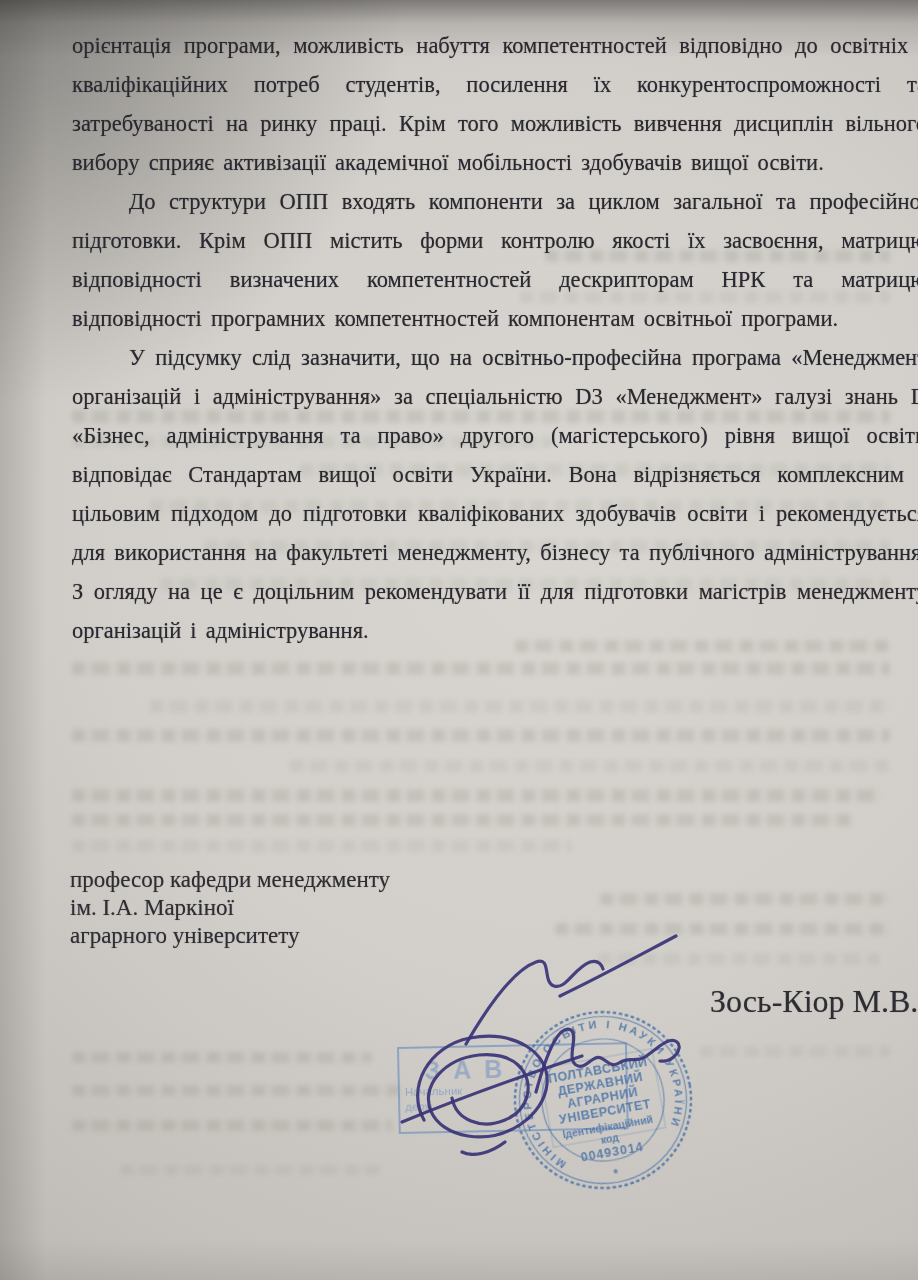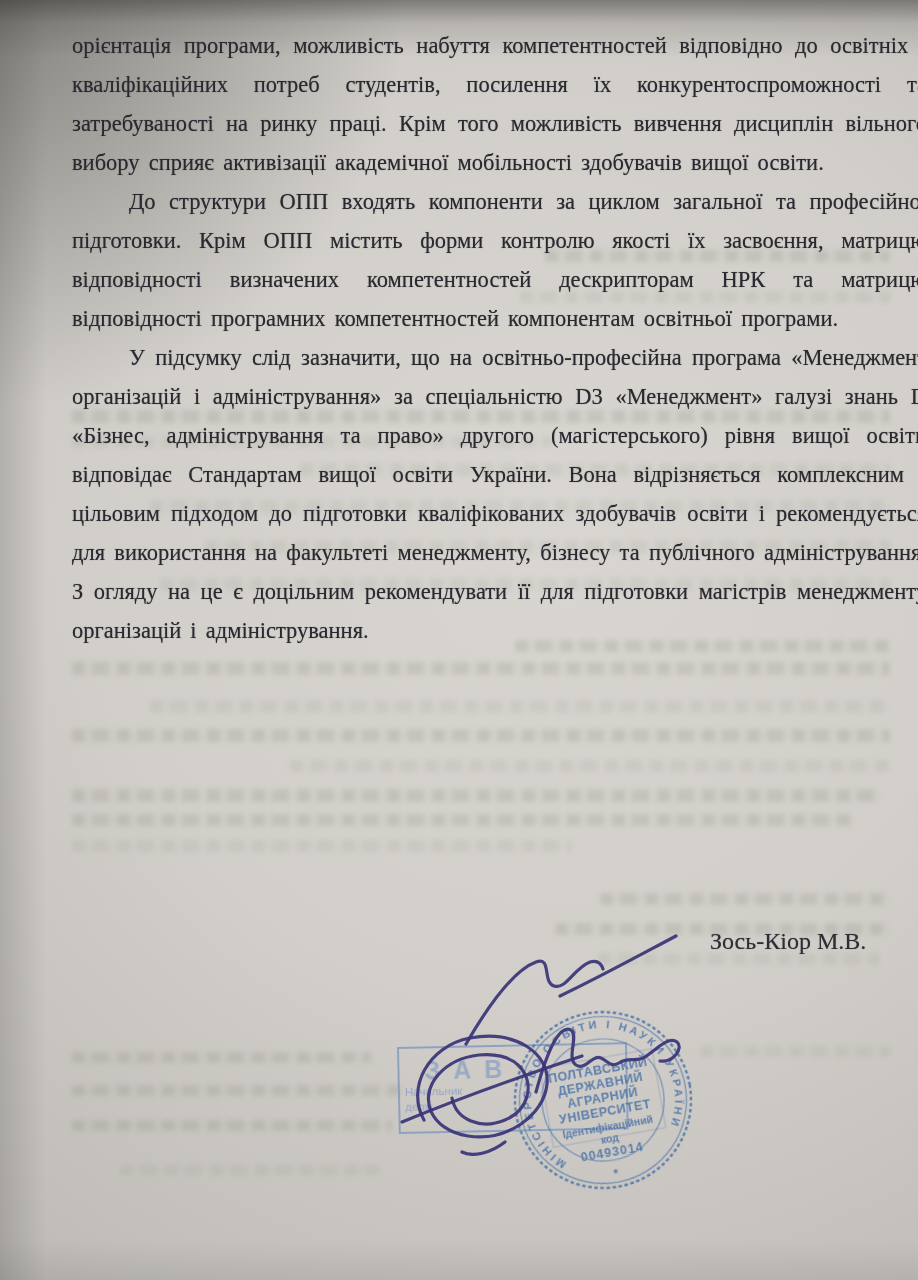--- a/index.html
+++ b/index.html
@@ -19,21 +19,21 @@
     background:linear-gradient(0deg, rgba(58,56,53,.10), rgba(58,56,53,0));}
 
   .doc{position:absolute;left:72px;right:26px;top:26px;color:#2a2930;
     font-size:22.5px;line-height:39px;text-align:justify;word-spacing:3.5px;
     text-shadow:0 0 1px rgba(42,41,48,.55);}
   .para{margin:0;}
   .para.indent{text-indent:57px;}
 
   .closing{position:absolute;left:70px;top:866px;font-size:23px;line-height:28px;
     color:#2e2d33;text-shadow:0 0 1px rgba(46,45,51,.5);}
-  .signer{position:absolute;left:710px;top:928px;font-size:24px;color:#2e2d33;
+  .signer{position:absolute;left:710px;top:983px;font-size:32px;color:#2e2d33;
     text-shadow:0 0 1px rgba(46,45,51,.5);}
 
   .ghost{position:absolute;border-radius:3px;filter:blur(2.6px);opacity:.34;
     background:repeating-linear-gradient(90deg,
       rgba(116,122,102,.55) 0px, rgba(116,122,102,.55) 13px,
       rgba(116,122,102,.10) 13px, rgba(116,122,102,.10) 20px,
       rgba(116,122,102,.50) 20px, rgba(116,122,102,.50) 37px,
       rgba(116,122,102,.08) 37px, rgba(116,122,102,.08) 45px);}
   .ghost.faint{opacity:.20;}
 
@@ -90,20 +90,23 @@
   <div class="ghost" style="left:72px;top:1120px;width:320px;height:11px"></div>
   <div class="ghost faint" style="left:120px;top:1165px;width:260px;height:10px"></div>
 
   <main class="doc">
     <p class="para">орієнтація програми, можливість набуття компетентностей відповідно до освітніх і кваліфікаційних потреб студентів, посилення їх конкурентоспроможності та затребуваності на ринку праці. Крім того можливість вивчення дисциплін вільного вибору сприяє активізації академічної мобільності здобувачів вищої освіти.</p>
     <p class="para indent">До структури ОПП входять компоненти за циклом загальної та професійної підготовки. Крім ОПП містить форми контролю якості їх засвоєння, матрицю відповідності визначених компетентностей дескрипторам НРК та матрицю відповідності програмних компетентностей компонентам освітньої програми.</p>
     <p class="para indent">У підсумку слід зазначити, що на освітньо-професійна програма «Менеджмент організацій і адміністрування» за спеціальністю D3 «Менеджмент» галузі знань D «Бізнес, адміністрування та право» другого (магістерського) рівня вищої освіти відповідає Стандартам вищої освіти України. Вона відрізняється комплексним і цільовим підходом до підготовки кваліфікованих здобувачів освіти і рекомендується для використання на факультеті менеджменту, бізнесу та публічного адміністрування. З огляду на це є доцільним рекомендувати її для підготовки магістрів менеджменту організацій і адміністрування.</p>
   </main>
 
   <div class="closing">
+    <div>професор кафедри менеджменту</div>
+    <div>ім. І.А. Маркіної</div>
+    <div>аграрного університету</div>
   </div>
   <div class="signer">Зось-Кіор М.В.</div>
 
   <svg class="overlay" width="918" height="1280" viewBox="0 0 918 1280">
     <defs>
       <path id="ringPath" d="M -46.3 55.2 A 72 72 0 1 1 46.3 55.2" fill="none"></path>
     </defs>
 
     <g class="rstamp" transform="translate(398,1048) rotate(-1.2)">
       <rect x="0" y="0" width="228" height="85" fill="none" stroke-width="2" stroke="#7593c0"></rect>

